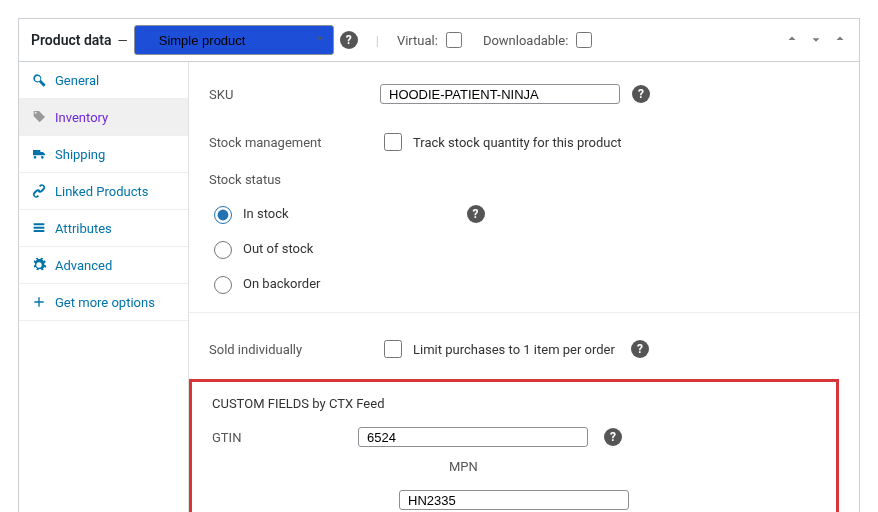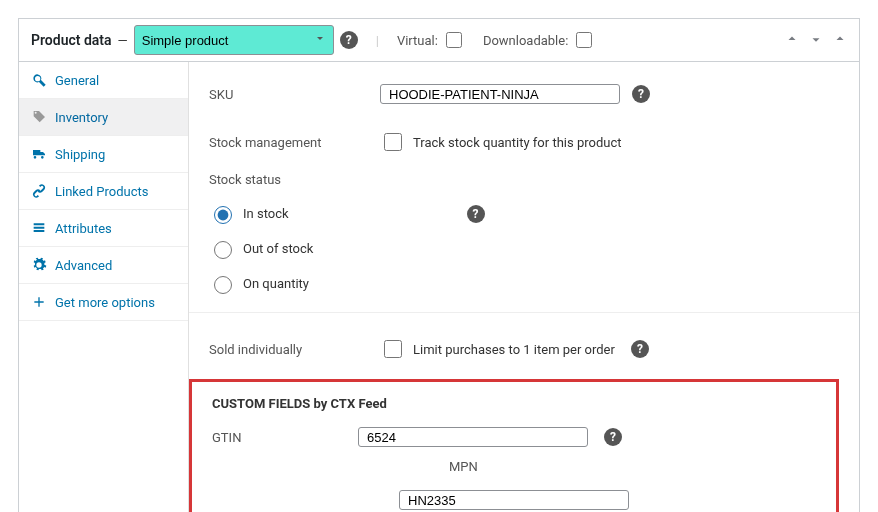--- a/index.html
+++ b/index.html
@@ -2,55 +2,55 @@
 <html><head>
 <meta charset="utf-8">
 <style>
   * { box-sizing: border-box; }
   html, body { margin: 0; padding: 0; font-family: -apple-system, BlinkMacSystemFont, "Segoe UI", Roboto, sans-serif; font-size: 13px; color: #333; background: #fff; }
   .wrap { width: 878px; height:512px; position: relative; padding:18px; }
   .panel { border:1px solid #ccd0d4; background:#fff; }
   .panel-header { display:flex; align-items:center; padding: 6px 12px; border-bottom:1px solid #ccd0d4; gap:6px; }
   .panel-title { font-weight:600; font-size:14px; color:#1d2327; }
   .sep { color:#333; }
-  select.type-sel { height:30px; padding:0 26px 0 7px; border:1px solid #8c8f94; border-radius:3px; font-size:13px; background:#5eead4; width: 200px; appearance:none; -webkit-appearance:none; }
+  select.type-sel { height:30px; padding:0 26px 0 24px; border:1px solid #8c8f94; border-radius:3px; font-size:13px; background:#1d4ed8; width: 200px; appearance:none; -webkit-appearance:none; }
   .sel-wrap { position:relative; display:inline-block; }
   .sel-wrap .chev { position:absolute; right:8px; top:50%; transform:translateY(-50%); pointer-events:none; color:#555; }
   .virt-group { display:flex; align-items:center; gap:18px; margin-left:12px; font-size:13px; color:#555; }
   .virt-group .divider { color:#ccc; }
   .virt-group label { display:flex; align-items:center; gap:4px; }
   .virt-group input[type=checkbox] { width:16px; height:16px; border:1px solid #8c8f94; border-radius:3px; }
 
   .hdr-right { margin-left:auto; display:flex; align-items:center; gap:10px; color:#787c82; }
   .help-icon { display:inline-flex; align-items:center; justify-content:center; width:18px; height:18px; border-radius:50%; background:#ccc; color:#fff; font-size:12px; font-weight:700; }
   .help-icon.dark { background:#555; }
   .car { font-size:14px; color:#787c82; cursor:pointer; }
 
   .panel-body { display:flex; align-items:stretch; }
   .tabs { width:170px; border-right:1px solid #e0e0e0; background:#fafafa00; }
   .tab { display:flex; align-items:center; gap:8px; padding:10px 12px; color:#0073aa; text-decoration:none; border-bottom:1px solid #eee; cursor:pointer; background:#fff; }
-  .tab.active { background:#f0f0f1; color:#0369a1; }
+  .tab.active { background:#f0f0f1; color:#6d28d9; }
   .tab .ticon { width:16px; height:16px; display:inline-flex; color:#0073aa; }
   .tab.active .ticon { color:#999; }
 
   .content { flex:1; position:relative; }
   .form-row { display:flex; align-items:center; padding:16px 20px 10px 20px; gap:16px; }
   .form-row.first { padding-top:22px; }
   .lbl { width:155px; color:#555; font-size:13px; }
   .field-area { display:flex; align-items:center; gap:12px; }
   input[type=text] { height:20px; width:240px; padding:0 8px; border:1px solid #8c8f94; border-radius:3px; font-size:13px; }
   .check-label { display:flex; align-items:center; gap:8px; color:#333; }
   input[type=checkbox].box { width:18px; height:18px; border:1px solid #8c8f94; border-radius:3px; }
   .radio-col { display:flex; flex-direction:column; gap:14px; }
   .radio-opt { display:flex; align-items:center; gap:8px; color:#333; }
   .radio-opt input[type=radio] { width:18px; height:18px; accent-color:#2271b1; }
   .hr { border-top:1px solid #eee; margin:8px 0; }
 
   .custom-box { margin:8px 20px 16px 0; margin-left:0; border:3px solid #d63638; padding:14px 20px 16px 20px; }
-  .custom-title { font-weight:700; margin-bottom:16px; }
+  .custom-title { font-weight:400; margin-bottom:16px; }
   .cf-row { display:flex; align-items:center; gap:16px; margin-bottom:12px; }
   .cf-row .lbl { width:130px; }
   .cf-row input[type=text] { width:230px; }
 
   .stock-wrap { display:flex; align-items:flex-start; gap:16px; padding:4px 20px 10px 20px;flex-direction:column; }
   .stock-wrap .lbl { padding-top:4px; }
   .stock-radios-head { display:flex; align-items:center; gap:4px; }
 </style>
 </head>
 <body>
@@ -183,21 +183,21 @@
               </label>
               <span style="width:170px"></span>
               <span class="help-icon dark">?</span>
             </div>
             <label class="radio-opt">
               <input type="radio" name="ss" style="">
               <span>Out of stock</span>
             </label>
             <label class="radio-opt">
               <input type="radio" name="ss" style="">
-              <span>On quantity</span>
+              <span>On backorder</span>
             </label>
           </div>
         </div>
 
         <div class="hr"></div>
 
         <div class="form-row">
           <div class="lbl">Sold individually</div>
           <label class="check-label">
             <input type="checkbox" class="box" style="">

